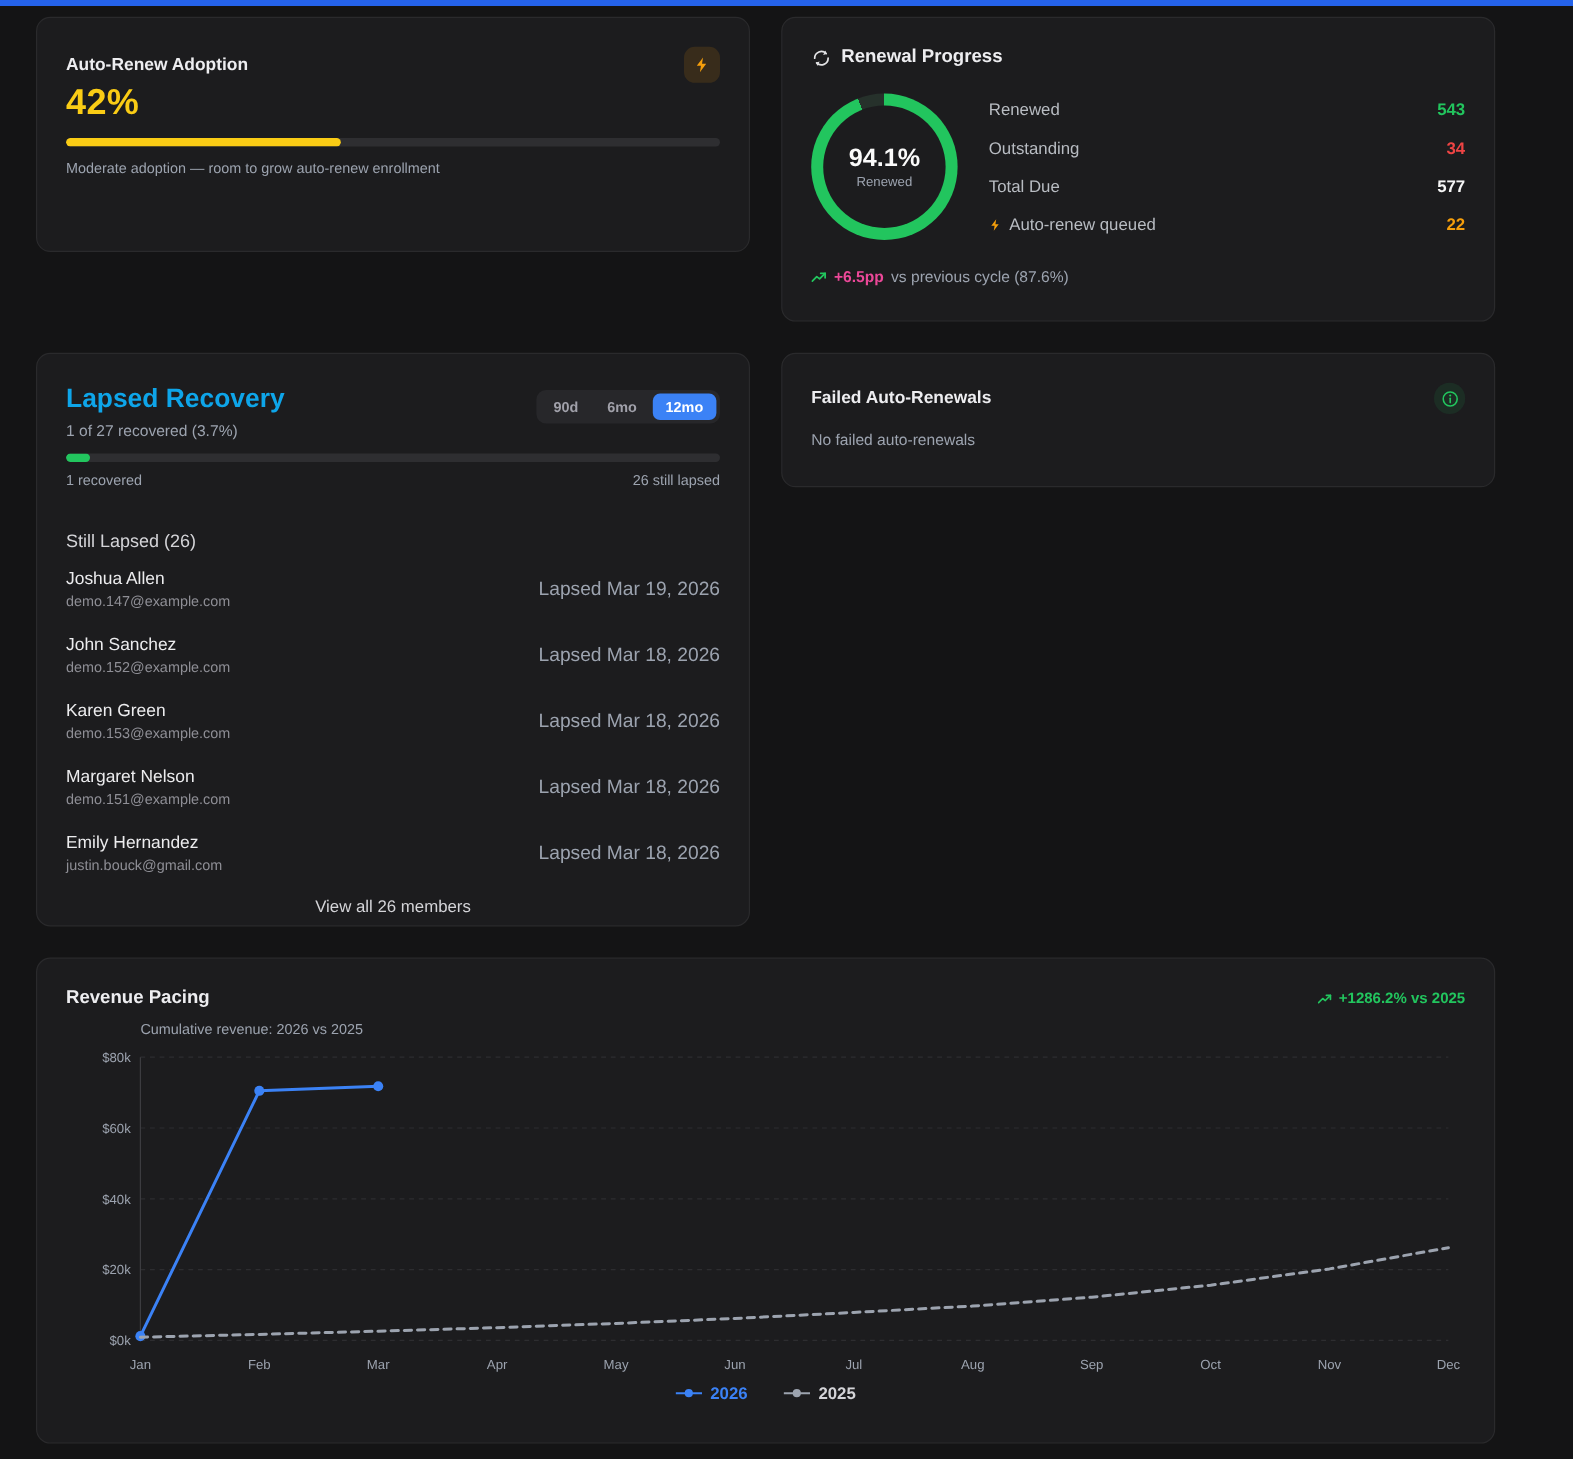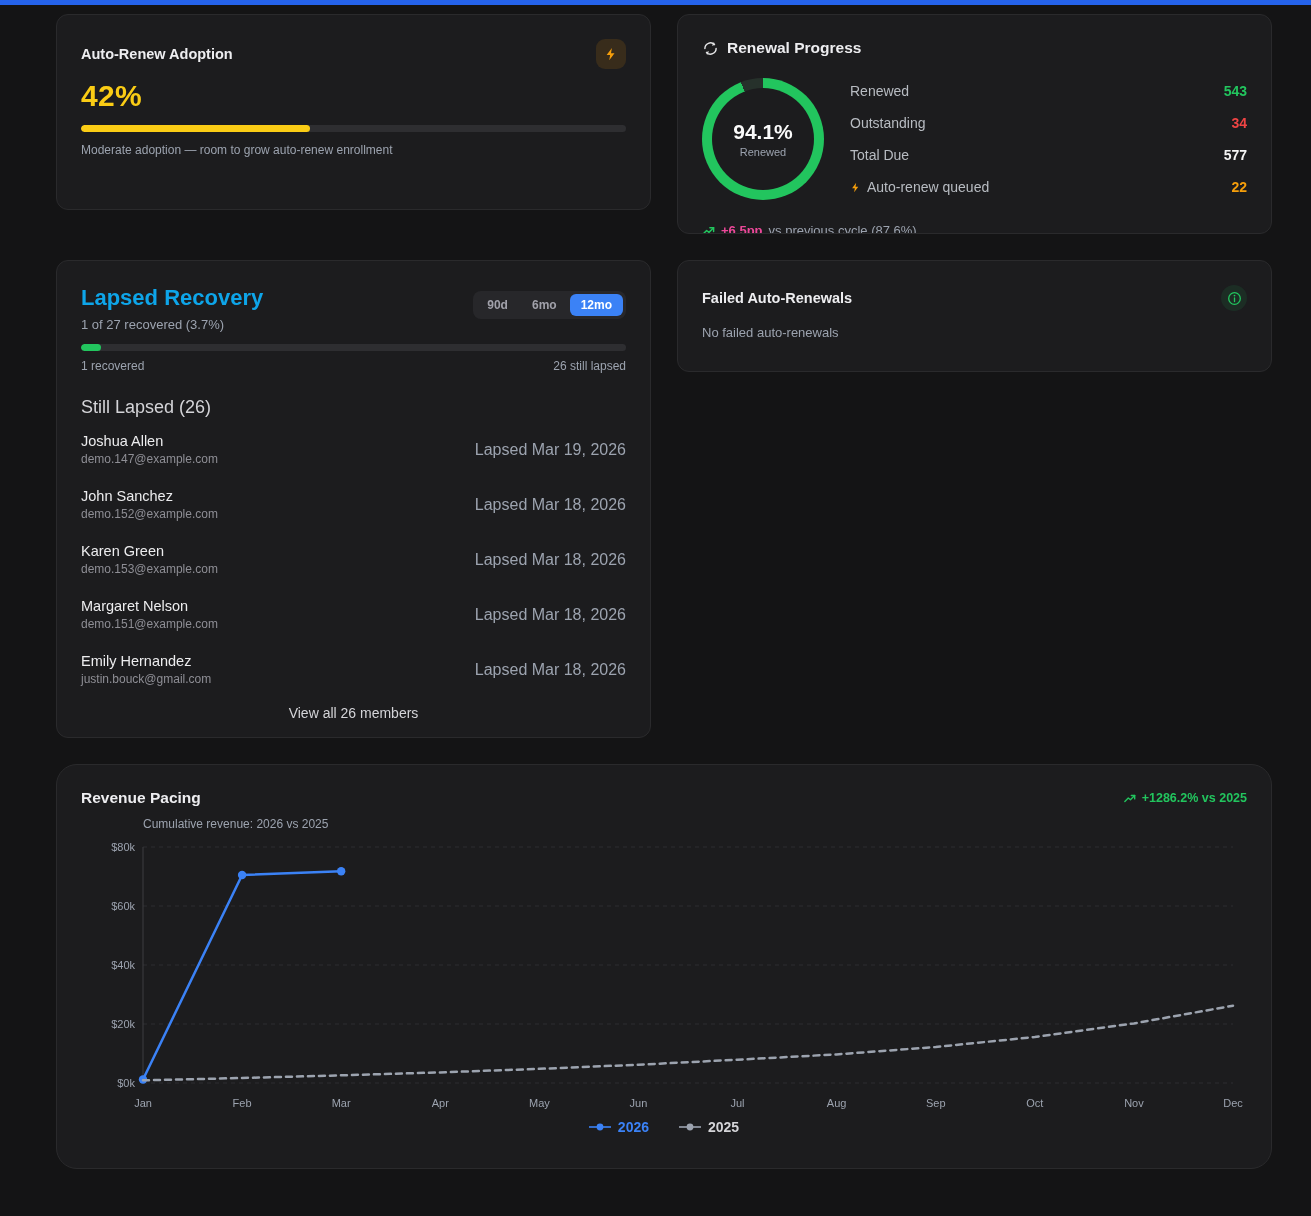--- a/index.html
+++ b/index.html
@@ -3,48 +3,48 @@
 <meta charset="utf-8">
 <style>
   * { margin:0; padding:0; box-sizing:border-box; }
   html,body { background:#141415; }
   body {
     width:1311px; height:1216px; position:relative; overflow:hidden;
     font-family:"Liberation Sans","DejaVu Sans",sans-serif; color:#e7e7ea;
   }
   .accent-bar { position:absolute; top:0; left:0; width:1311px; height:5px; background:#2563eb; }
   .layout {
-    position:absolute; top:14px; left:56px; width:1216px;
+    position:absolute; top:14px; left:30px; width:1216px;
     display:grid; grid-template-columns:595px 595px; gap:26px; align-items:start;
   }
   .card { background:#1c1c1e; border:1px solid #2a2a2c; border-radius:12px; padding:24px; overflow:hidden; }
-  .full { grid-column:1 / -1;border-radius:21px; }
+  .full { grid-column:1 / -1; }
 
   .row { display:flex; }
   .between { justify-content:space-between; }
   .center { align-items:center; }
   .gap6 { gap:6px; } .gap8 { gap:8px; }
   .muted { color:#9ca3af; }
   .sm { font-size:13px; } .xs { font-size:12px; }
   .mt6 { margin-top:6px; } .mt8 { margin-top:8px; } .mt14 { margin-top:14px; } .mt16 { margin-top:16px; }
 
   .card-title { font-size:14.5px; font-weight:600; color:#ededf0; }
   .card-title.lg { font-size:15.5px; }
 
   
   .card-adoption { height:196px; }
   .bolt-badge { width:30px; height:30px; border-radius:9px; background:rgba(245,158,11,.13);
     display:flex; align-items:center; justify-content:center; }
-  .big-num { font-size:30px; font-weight:700; margin-top:10px; letter-spacing:.3px; }
+  .big-num { font-size:30px; font-weight:700; letter-spacing:.3px; }
   .bar { height:7px; background:#2e2e31; border-radius:4px; margin-top:12px; overflow:hidden; }
   .bar-fill { height:100%; border-radius:4px; }
   .caption { margin-top:11px; }
 
   
-  .card-renewal { height:220px; }
+  .card-renewal { height:254px; }
   .head-mb { margin-bottom:18px; }
   .renewal-body { display:flex; align-items:center; gap:26px; }
   .donut { width:122px; height:122px; border-radius:50%; flex:none; position:relative; }
   .donut-hole { position:absolute; inset:10px; background:#1c1c1e; border-radius:50%;
     display:flex; flex-direction:column; align-items:center; justify-content:center; gap:2px; }
   .donut-num { font-size:21px; font-weight:700; color:#fafafa; }
   .donut-cap { font-size:11px; color:#9ca3af; }
   .stats { flex:1; display:flex; flex-direction:column; }
   .stat-row { display:flex; justify-content:space-between; align-items:center; padding:8px 0; font-size:14px; }
   .stat-label { color:#b8bcc2; display:flex; align-items:center; gap:6px; }
@@ -54,21 +54,21 @@
   .delta.xs { font-size:12.5px; }
 
   
   .card-lapsed { height:478px; }
   .title-xl { font-size:22px; font-weight:700; color:#0ea5e9; }
   .segmented { display:flex; background:#27272a; border-radius:8px; padding:3px; gap:2px;
     height:fit-content; margin-top:6px; }
   .seg { border:0; background:transparent; color:#a1a1aa; font-size:12px; font-weight:700;
     padding:4px 11px; border-radius:6px; font-family:inherit; cursor:pointer; }
   .seg.active { background:#3b82f6; color:#fff; }
-  .section-title { margin-top:24px; font-size:18px; color:#d4d4d8; }
+  .section-title { margin-top:36px; font-size:15px; color:#d4d4d8; }
   .members { margin-top:4px; }
   .member-row { display:flex; justify-content:space-between; align-items:center; padding:11px 0; cursor:pointer; }
   .member-name { font-size:14.5px; color:#ececee; font-weight:500; }
   .member-email { font-size:12px; color:#8e8e95; margin-top:3px; }
   .member-date { font-size:16px; color:#9ca3af; }
   .view-all { text-align:center; margin-top:8px; font-size:14px; color:#d4d4d8; cursor:pointer; }
 
   
   .card-failed { height:112px; }
   .info-badge { width:26px; height:26px; border-radius:50%; background:rgba(34,197,94,.1);

